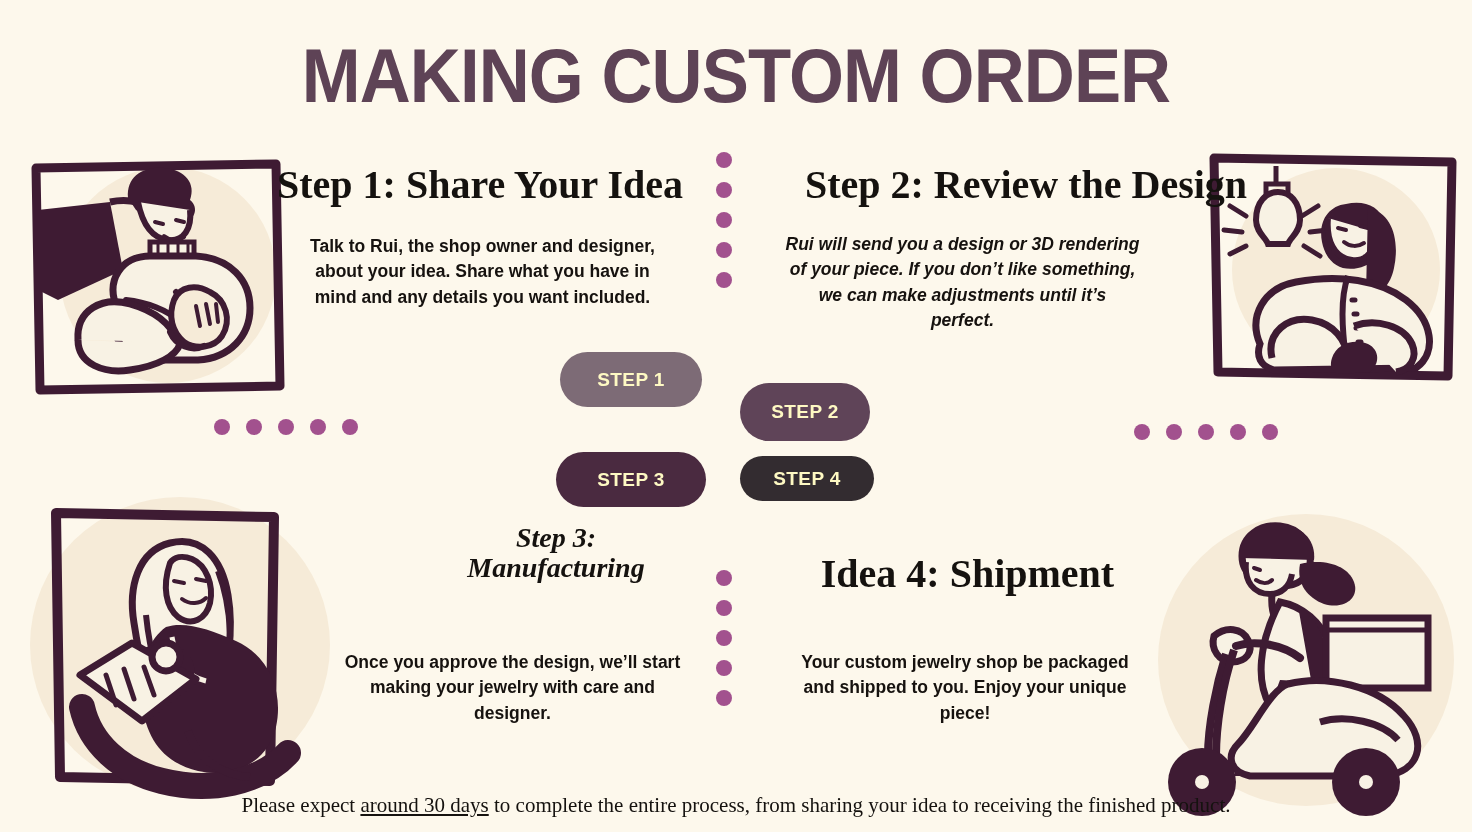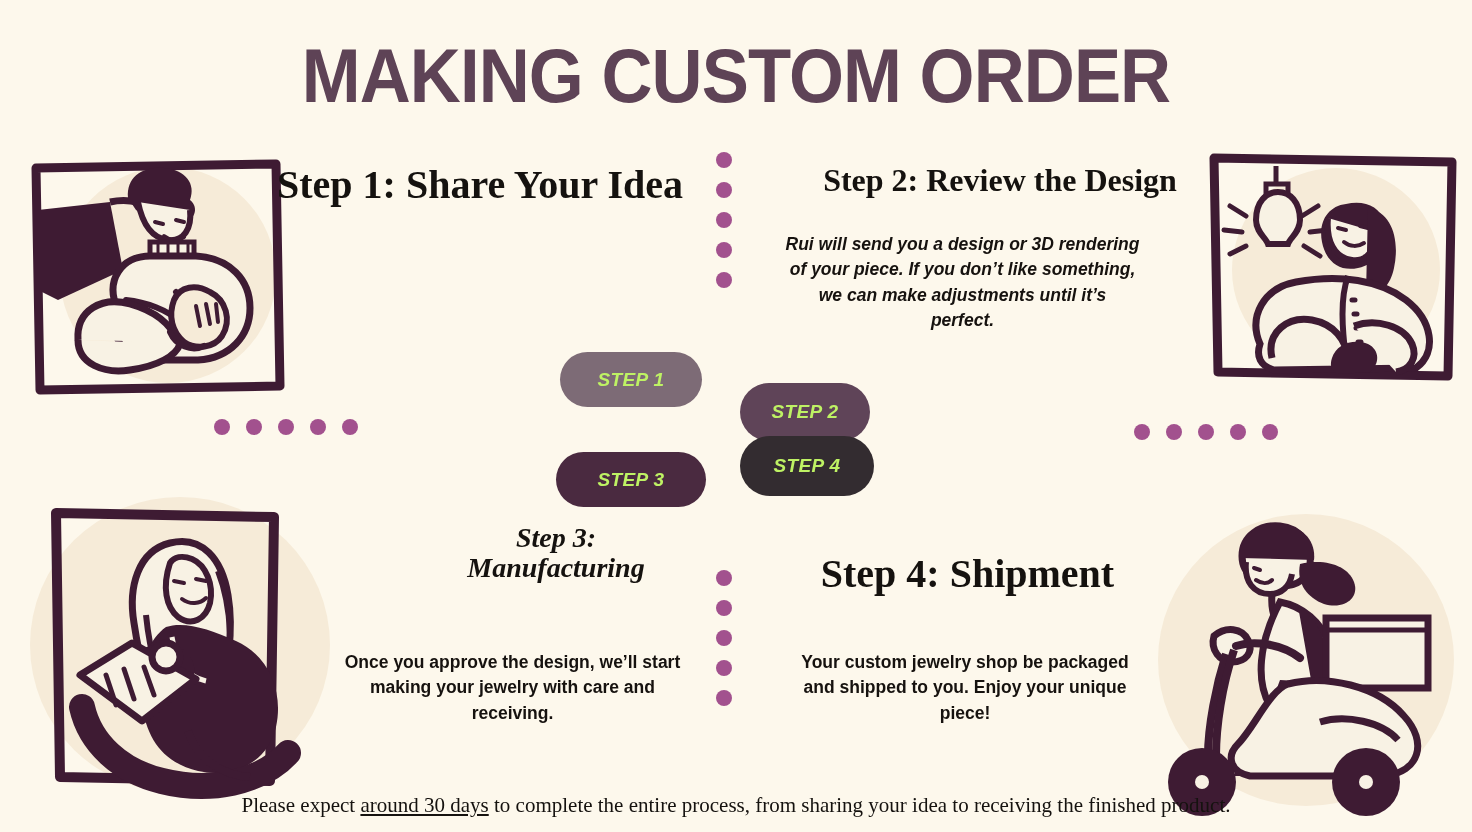--- a/index.html
+++ b/index.html
@@ -39,43 +39,42 @@
     font-family:"Liberation Sans",sans-serif;
     font-weight:bold;
     font-size:17.5px;
     line-height:1.45;
     color:#16120f;
     text-align:center;
   }
 
   #s1h{left:255px;top:163px;width:450px;font-size:40px;}
   #s1b{left:295px;top:234px;width:375px;}
-  #s2h{left:755px;top:163px;width:490px;font-size:32px;}
+  #s2h{left:781px;top:163px;width:490px;font-size:40px;}
   #s2b{left:785px;top:232px;width:355px;font-style:italic;}
   #s3h{left:386px;top:523px;width:340px;font-size:28px;font-style:italic;}
   #s3b{left:330px;top:650px;width:365px;}
   #s4h{left:780px;top:552px;width:375px;font-size:40px;}
   #s4b{left:790px;top:650px;width:350px;}
 
   
   .pill{
     position:absolute;
     display:flex;align-items:center;justify-content:center;
     border-radius:999px;
-    color:#bef264;
+    color:#fef9c3;
     font-family:"Liberation Sans",sans-serif;
     font-weight:bold;
     font-size:19px;
     letter-spacing:0.4px;
-    font-style:italic;
   }
   #p1{left:560px;top:352px;width:142px;height:55px;background:#7D6B76;}
   #p2{left:740px;top:355px;width:130px;height:58px;background:#5F4458;margin-top:28px;}
   #p3{left:556px;top:452px;width:150px;height:55px;background:#4A2A40;}
-  #p4{left:740px;top:436px;width:134px;height:60px;background:#332C30;}
+  #p4{left:740px;top:456px;width:134px;height:45px;background:#332C30;}
 
   
   .dotcol,.dotrow{position:absolute;}
   .dotcol{display:flex;flex-direction:column;gap:14px;}
   .dotrow{display:flex;flex-direction:row;gap:16px;}
   .dot{width:16px;height:16px;border-radius:50%;background:#A2518E;}
   #dc1{left:716px;top:152px;}
   #dc2{left:716px;top:570px;}
   #dr1{left:214px;top:419px;}
   #dr2{left:1134px;top:424px;}
@@ -196,31 +195,32 @@
       <path d="M190 212 C216 204 252 212 268 230" fill="none" stroke="#3E1B33" stroke-width="7"></path>
       <path d="M84 250 C68 244 54 252 50 266 C46 282 58 294 74 292" fill="#F8F2E4" stroke="#3E1B33" stroke-width="7"></path>
       <circle cx="72" cy="272" r="34" fill="#3E1B33"></circle>
       <circle cx="72" cy="272" r="7" fill="#F8F2E4"></circle>
       <circle cx="236" cy="272" r="34" fill="#3E1B33"></circle>
       <circle cx="236" cy="272" r="7" fill="#F8F2E4"></circle>
     </svg>
   </div>
 
   <div class="step-head" id="s1h">Step 1: Share Your Idea</div>
+  <div class="step-body" id="s1b">Talk to Rui, the shop owner and designer, about your idea. Share what you have in mind and any details you want included.</div>
 
   <div class="step-head" id="s2h">Step 2: Review the Design</div>
   <div class="step-body" id="s2b">Rui will send you a design or 3D rendering of your piece. If you don’t like something, we can make adjustments until it’s perfect.</div>
 
   <div class="step-head" id="s3h">
     <div>Step 3:</div>
     <div>Manufacturing</div>
   </div>
-  <div class="step-body" id="s3b">Once you approve the design, we’ll start making your jewelry with care and receiving.</div>
-
-  <div class="step-head" id="s4h">Step 4: Shipment</div>
+  <div class="step-body" id="s3b">Once you approve the design, we’ll start making your jewelry with care and designer.</div>
+
+  <div class="step-head" id="s4h">Idea 4: Shipment</div>
   <div class="step-body" id="s4b">Your custom jewelry shop be packaged and shipped to you. Enjoy your unique piece!</div>
 
   <div class="pill" id="p1" style="background: rgb(125, 107, 118);">STEP 1</div>
   <div class="pill" id="p2" style="background: rgb(95, 68, 88);">STEP 2</div>
   <div class="pill" id="p3" style="background: rgb(74, 42, 64); text-align: center;">STEP 3</div>
   <div class="pill" id="p4" style="background: rgb(51, 44, 48);">STEP 4</div>
 
   <div class="dotcol" id="dc1">
     <span class="dot" style="background: rgb(162, 81, 142);"></span>
     <span class="dot" style="background: rgb(162, 81, 142);"></span>

